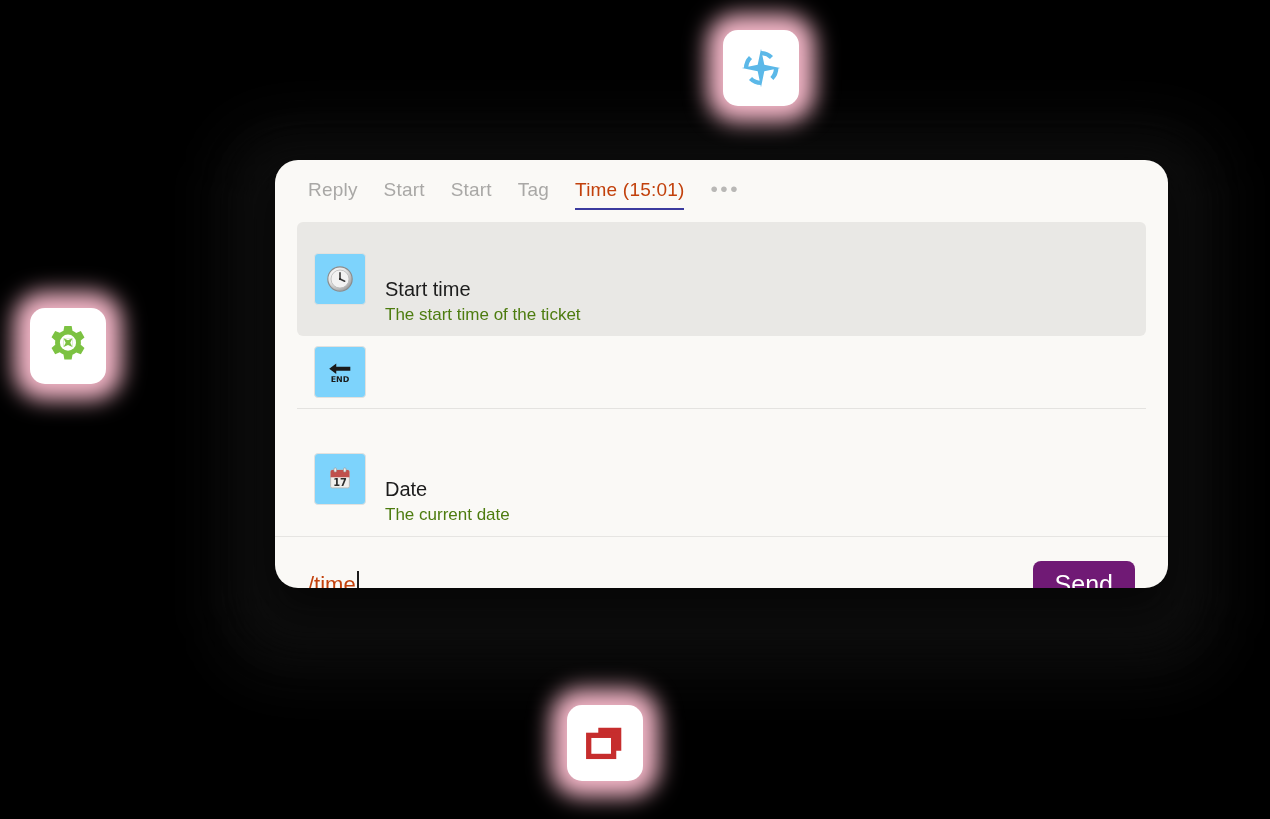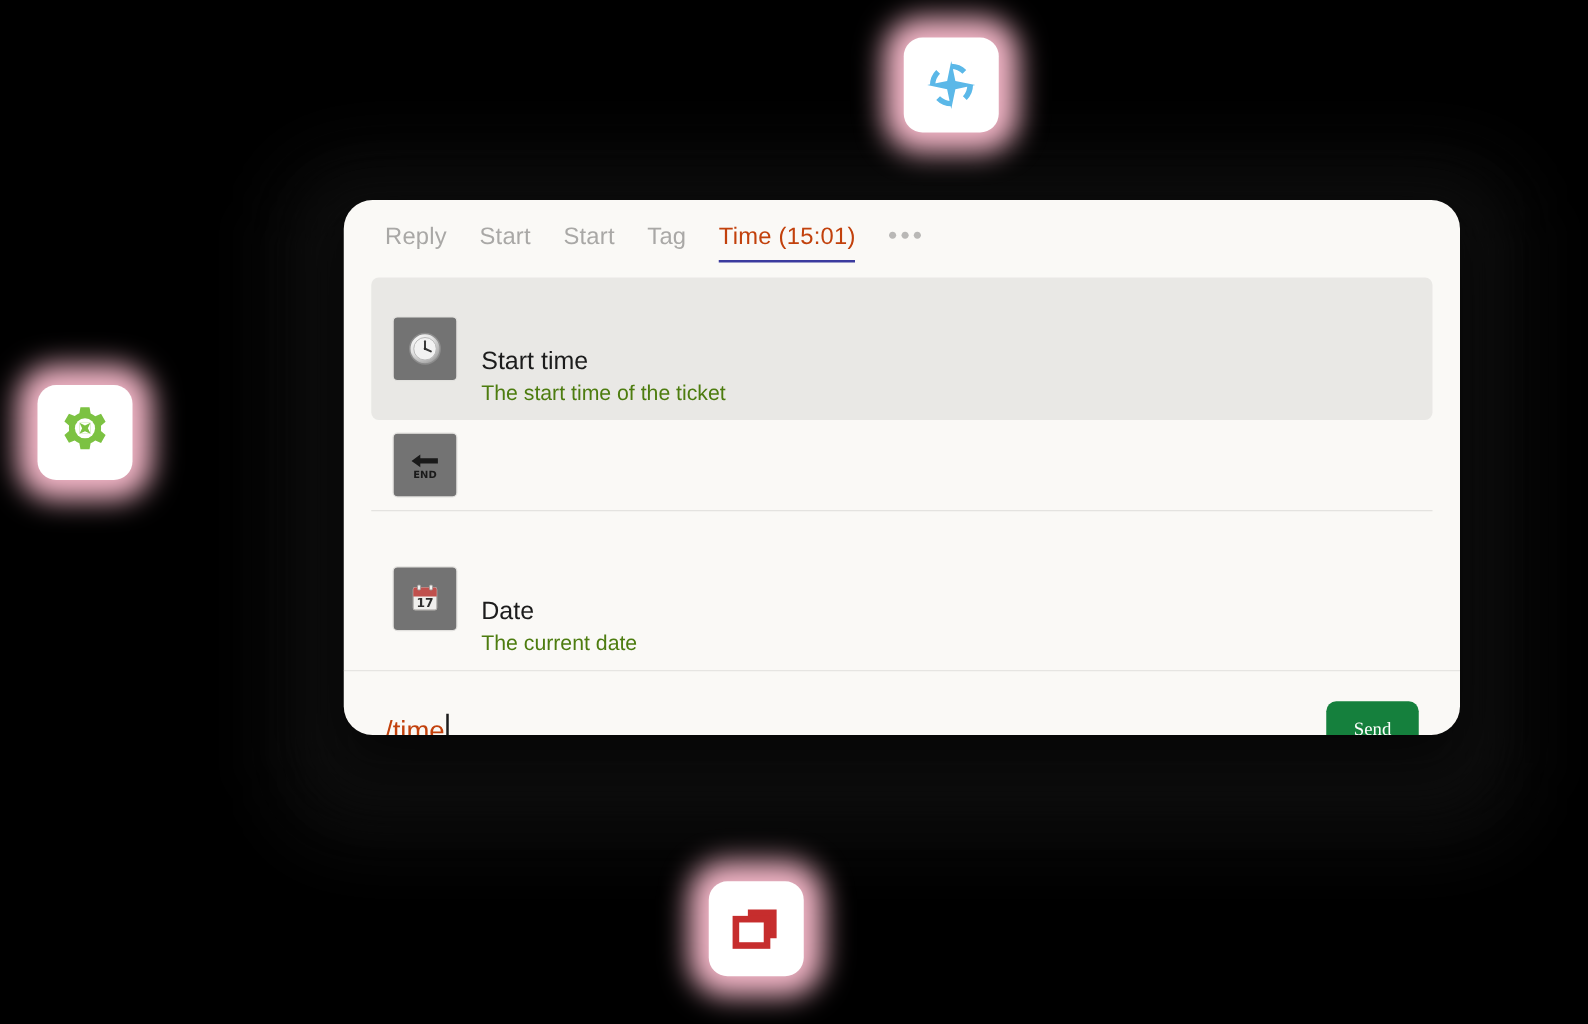--- a/index.html
+++ b/index.html
@@ -118,21 +118,21 @@
     right: 0;
     bottom: -1px;
     height: 1px;
     background: #e4e3e0;
   }
 
   .cmd-icon {
     width: 50px;
     height: 50px;
     flex: none;
-    background: #737373;
+    background: #7dd3fc;
     border: 1px solid #e2e1de;
     border-radius: 4px;
     display: flex;
     align-items: center;
     justify-content: center;
   }
   .cmd-text { min-width: 0; margin-top: 45px; }
   .cmd-title {
     font-size: 20px;
     color: #1c1c1c;
@@ -166,29 +166,29 @@
   }
   .caret {
     display: inline-block;
     width: 2px;
     height: 27px;
     background: #1c1c1c;
     margin-left: 1px;
   }
   .send-btn {
     flex: none;
-    background: #15803d;
+    background: #701a75;
     color: #ffffff;
-    font-size: 15px;
+    font-size: 25px;
     border: none;
     border-radius: 8px;
     padding: 0 22px;
     height: 48px;
     cursor: pointer;
-    font-family: Liberation Serif, serif;
+    font-family: Liberation Sans, sans-serif;
   }
 
   
   .float-tile {
     position: absolute;
     width: 76px;
     height: 76px;
     background: #ffffff;
     border-radius: 15px;
     display: flex;

